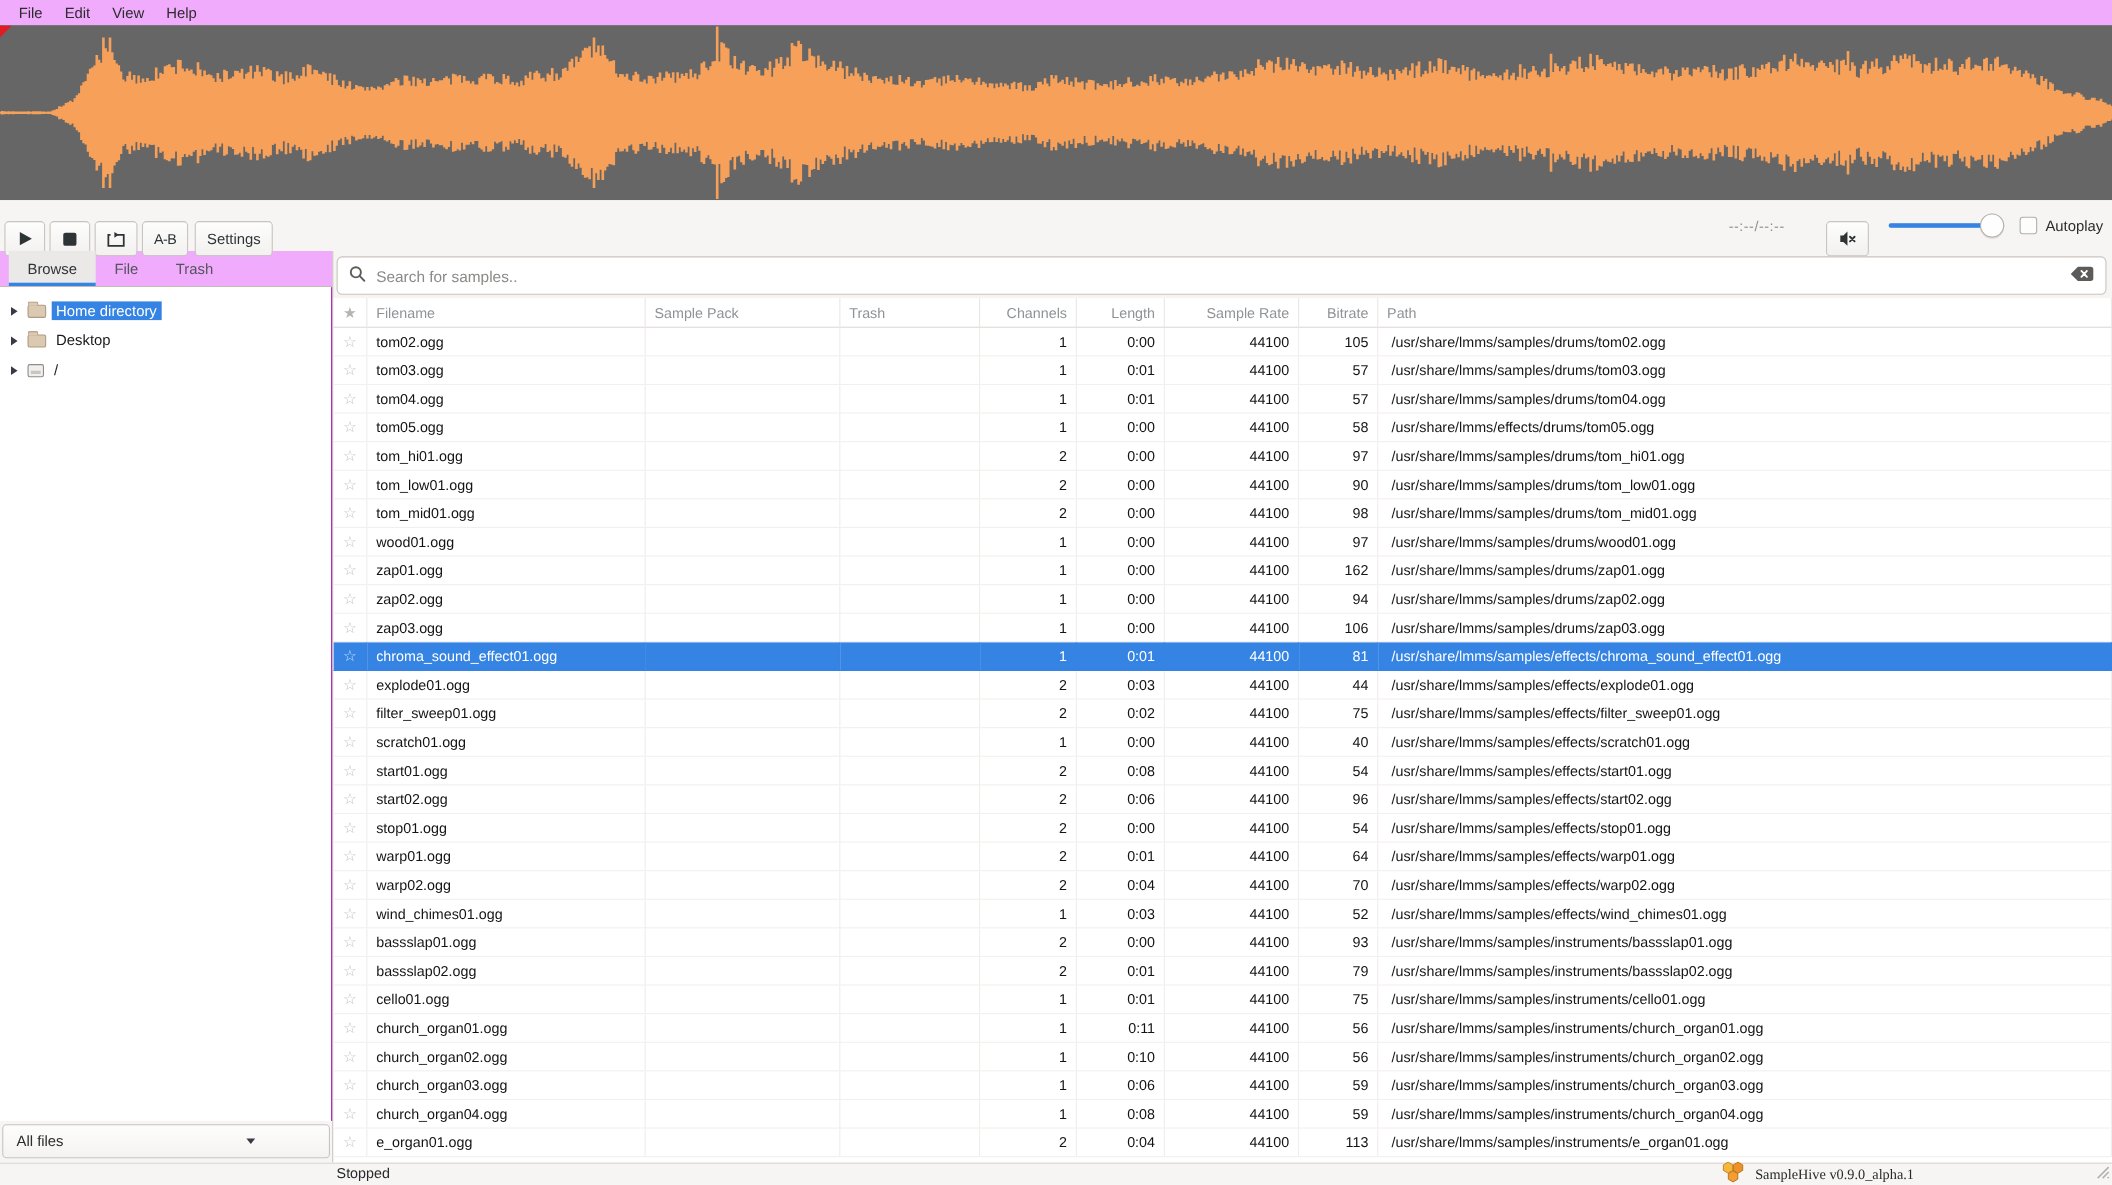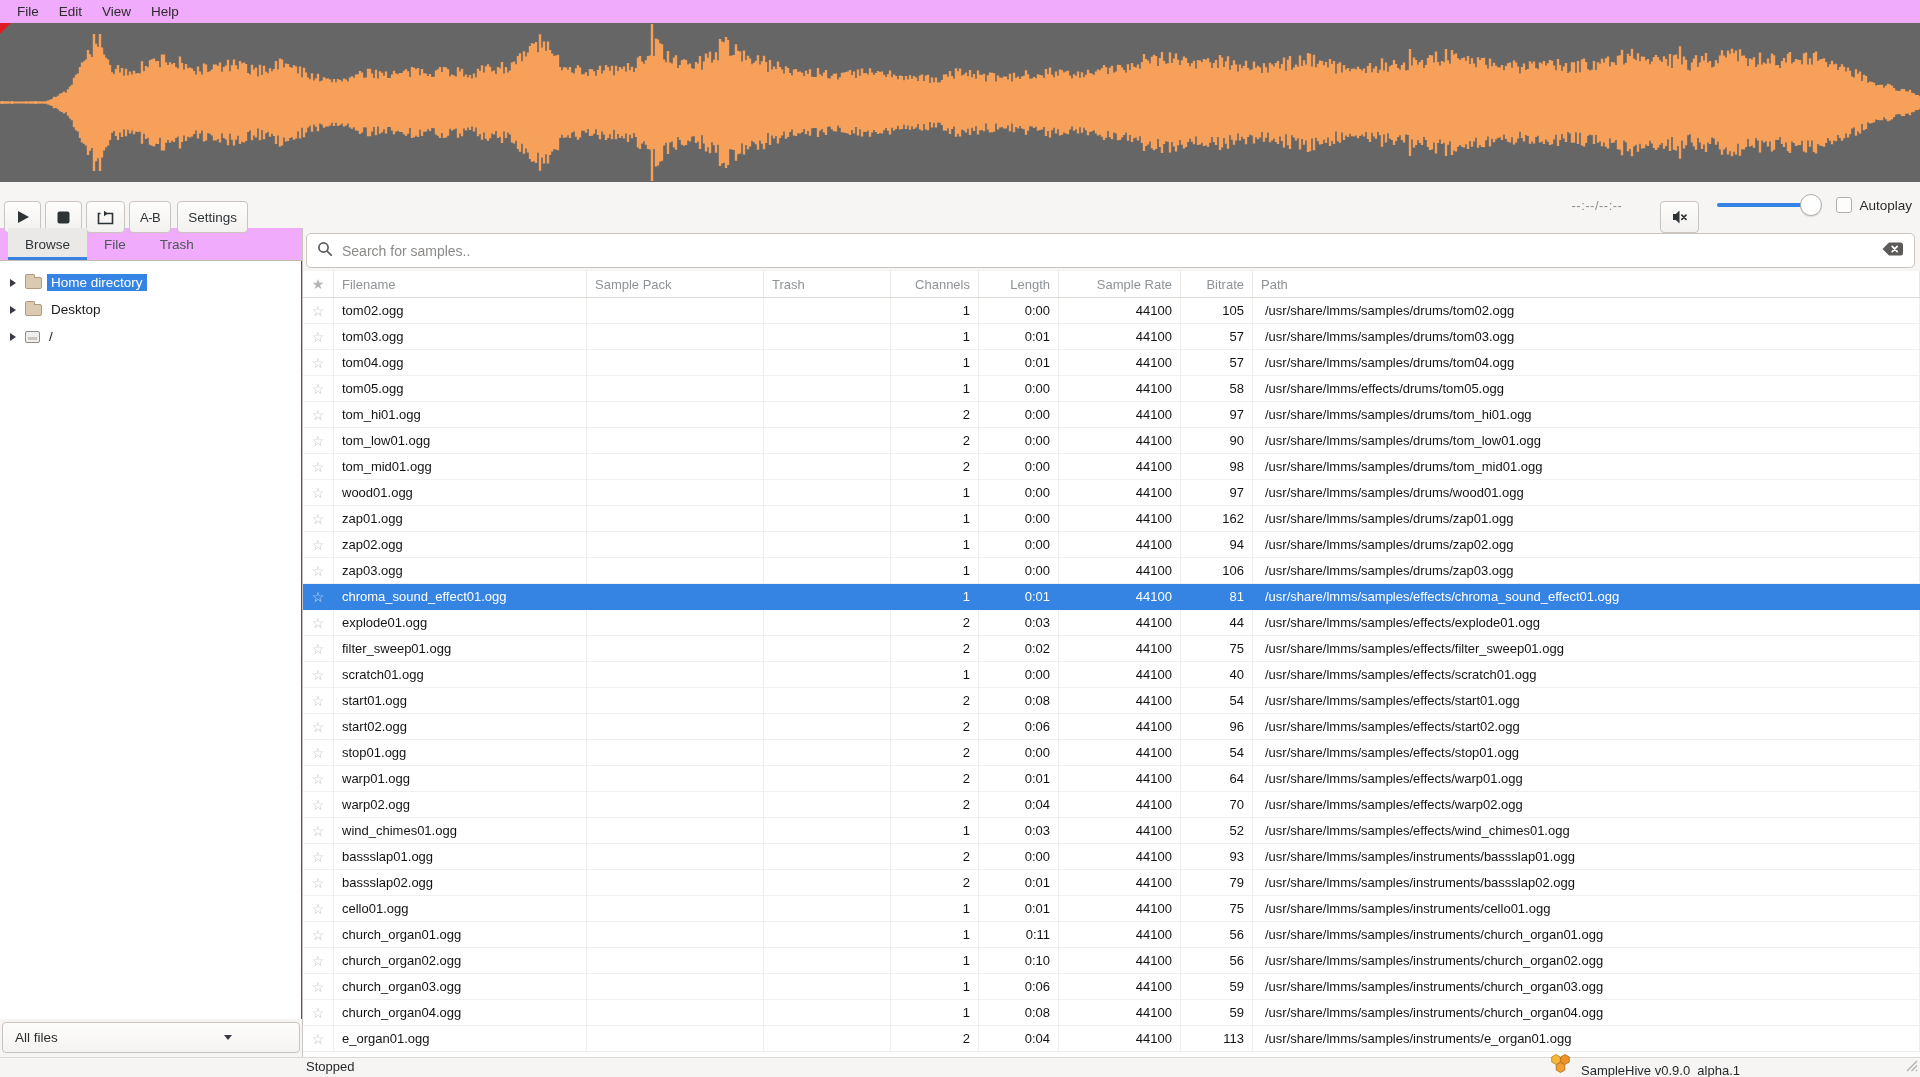--- a/index.html
+++ b/index.html
@@ -85,21 +85,21 @@
   .row .cell.r { justify-content:flex-end; }
   .row .cell.star { justify-content:center; color:#c4c1be; font-size:14px; padding:0; }
   .row .cell.path { padding-left:12px; }
   .row.selected .cell { background:#3584e4; color:#ffffff; border-color:#3584e4; }
   .row.selected .cell.star { color:#cfe0f7; }
 
   
   .statusbar { height:20px; background:#f6f5f4; border-top:1px solid #dcd8d4; position:relative;
     font-size:13px; color:#26292b; }
   .status-text { position:absolute; left:306px; top:1px; }
-  .version-group { position:absolute; right:180px; top:0; height:20px; display:flex; align-items:flex-end; }
+  .version-group { position:absolute; right:180px; top:0; height:20px; display:flex; align-items:center;font-family:Liberation Serif, serif; }
   .version-group svg { margin-right:7px; }
   .resize-grip { position:absolute; right:2px; bottom:2px; }
 </style>
 </head>
 <body>
 
 <div class="app">
 
   <div class="menubar">
       <span class="menu-item">File</span>

